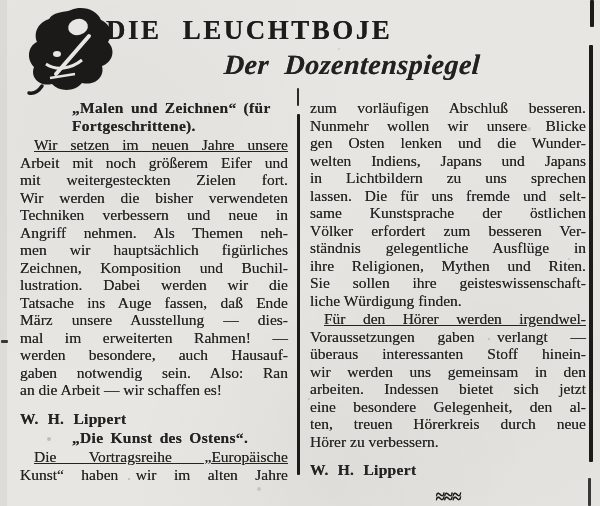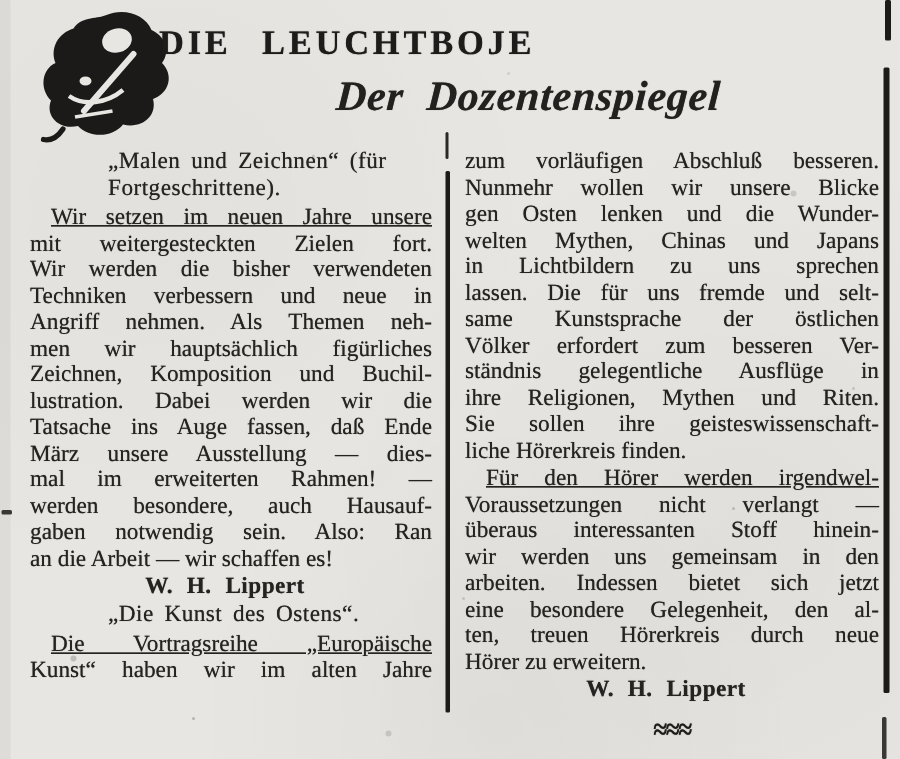--- a/index.html
+++ b/index.html
@@ -13,21 +13,21 @@
       #e8e6e2;
     color:#232220;
   }
   .page{position:absolute;inset:0;}
   .ink{text-shadow:0 0 0.5px rgba(32,30,27,0.7);}
 
   
   .logo{position:absolute;left:26px;top:4px;width:94px;height:94px;display:block;}
   .mast-title{
     position:absolute;left:106px;top:16px;margin:0;
-    font-size:23px;font-weight:bold;line-height:1.1;
+    font-size:27px;font-weight:bold;line-height:1.1;
     letter-spacing:2.5px;word-spacing:12px;color:#1d1c1a;
     text-shadow:0 0 0.6px rgba(25,24,22,0.8);
   }
   .mast-subtitle{
     position:absolute;left:224px;top:50px;
     font-size:28px;font-style:italic;font-weight:bold;line-height:1.1;
     letter-spacing:0.5px;word-spacing:8px;color:#23211f;
     transform:skewX(-4deg);
     text-shadow:0 0 0.5px rgba(30,28,25,0.7);
   }
@@ -35,27 +35,27 @@
   
   .col{position:absolute;top:99px;font-size:15.5px;line-height:17.5px;color:#242321;}
   #col-left{left:20px;width:268px;}
   #col-right{left:310px;width:276px;}
 
   .line{text-align:justify;text-align-last:justify;text-justify:inter-word;white-space:nowrap;}
   .line.short{text-align-last:left;}
   .line.indent{text-indent:14px;text-decoration:underline;}
   .block.heading .line{
     text-align:right;text-align-last:left;padding-left:52px;
-    font-weight:normal;letter-spacing:0.3px;word-spacing:3px;white-space:nowrap;
+    font-weight:bold;letter-spacing:0.3px;word-spacing:3px;white-space:nowrap;
   }
   .block.heading{margin-bottom:2px;}
   .block.paragraph{margin-bottom:1px;}
   .block.byline{
-    text-align:center;font-weight:bold;padding-right:8px;
-    line-height:18px;margin:1px 0 1px;word-spacing:5px;letter-spacing:0.3px;
+    text-align:left;font-weight:bold;padding-right:8px;
+    line-height:18px;margin:11px 0 1px;word-spacing:5px;letter-spacing:0.3px;
   }
   .block.ornament{
     text-align:center;font-weight:bold;font-size:17px;letter-spacing:-1px;
     margin-top:9px;color:#1e1d1b;transform:scaleY(1.15);
   }
 
   
   .vrule{position:absolute;background:#1c1b19;border-radius:1px;}
   .mid-a{left:297px;top:88px;width:2px;height:18px;background:#2a2927;}
   .mid-b{left:297px;top:114px;width:3px;height:361px;}
@@ -104,20 +104,21 @@
   <div class="vrule right-c"></div>
 
   <main>
     <section id="col-left" class="col ink">
         <div class="block heading">
           <div class="line">„Malen und Zeichnen“ (für</div>
           <div class="line">Fortgeschrittene).</div>
         </div>
         <div class="block paragraph">
           <div class="line indent">Wir setzen im neuen Jahre unsere</div>
+          <div class="line">Arbeit mit noch größerem Eifer und</div>
           <div class="line">mit weitergesteckten Zielen fort.</div>
           <div class="line">Wir werden die bisher verwendeten</div>
           <div class="line">Techniken verbessern und neue in</div>
           <div class="line">Angriff nehmen. Als Themen neh-</div>
           <div class="line">men wir hauptsächlich figürliches</div>
           <div class="line">Zeichnen, Komposition und Buchil-</div>
           <div class="line">lustration. Dabei werden wir die</div>
           <div class="line">Tatsache ins Auge fassen, daß Ende</div>
           <div class="line">März unsere Ausstellung — dies-</div>
           <div class="line">mal im erweiterten Rahmen! —</div>
@@ -132,39 +133,39 @@
         <div class="block paragraph">
           <div class="line indent">Die Vortragsreihe „Europäische</div>
           <div class="line">Kunst“ haben wir im alten Jahre</div>
         </div>
       </section>
     <section id="col-right" class="col ink">
         <div class="block paragraph">
           <div class="line">zum vorläufigen Abschluß besseren.</div>
           <div class="line">Nunmehr wollen wir unsere Blicke</div>
           <div class="line">gen Osten lenken und die Wunder-</div>
-          <div class="line">welten Mythen, Chinas und Japans</div>
+          <div class="line">welten Indiens, Japans und Japans</div>
           <div class="line">in Lichtbildern zu uns sprechen</div>
           <div class="line">lassen. Die für uns fremde und selt-</div>
           <div class="line">same Kunstsprache der östlichen</div>
           <div class="line">Völker erfordert zum besseren Ver-</div>
           <div class="line">ständnis gelegentliche Ausflüge in</div>
           <div class="line">ihre Religionen, Mythen und Riten.</div>
           <div class="line">Sie sollen ihre geisteswissenschaft-</div>
-          <div class="line short">liche Hörerkreis finden.</div>
+          <div class="line short">liche Würdigung finden.</div>
         </div>
         <div class="block paragraph">
           <div class="line indent">Für den Hörer werden irgendwel-</div>
-          <div class="line">Voraussetzungen nicht verlangt —</div>
+          <div class="line">Voraussetzungen gaben verlangt —</div>
           <div class="line">überaus interessanten Stoff hinein-</div>
           <div class="line">wir werden uns gemeinsam in den</div>
           <div class="line">arbeiten. Indessen bietet sich jetzt</div>
           <div class="line">eine besondere Gelegenheit, den al-</div>
           <div class="line">ten, treuen Hörerkreis durch neue</div>
-          <div class="line short">Hörer zu erweitern.</div>
+          <div class="line short">Hörer zu verbessern.</div>
         </div>
         <div class="block byline">W. H. Lippert</div>
         <div class="block ornament">≈≈≈</div>
       </section>
   </main>
 
   <div class="stray-mark"></div>
   <div class="edge-shade"></div>
   <div class="speckles"></div>
 </div>

